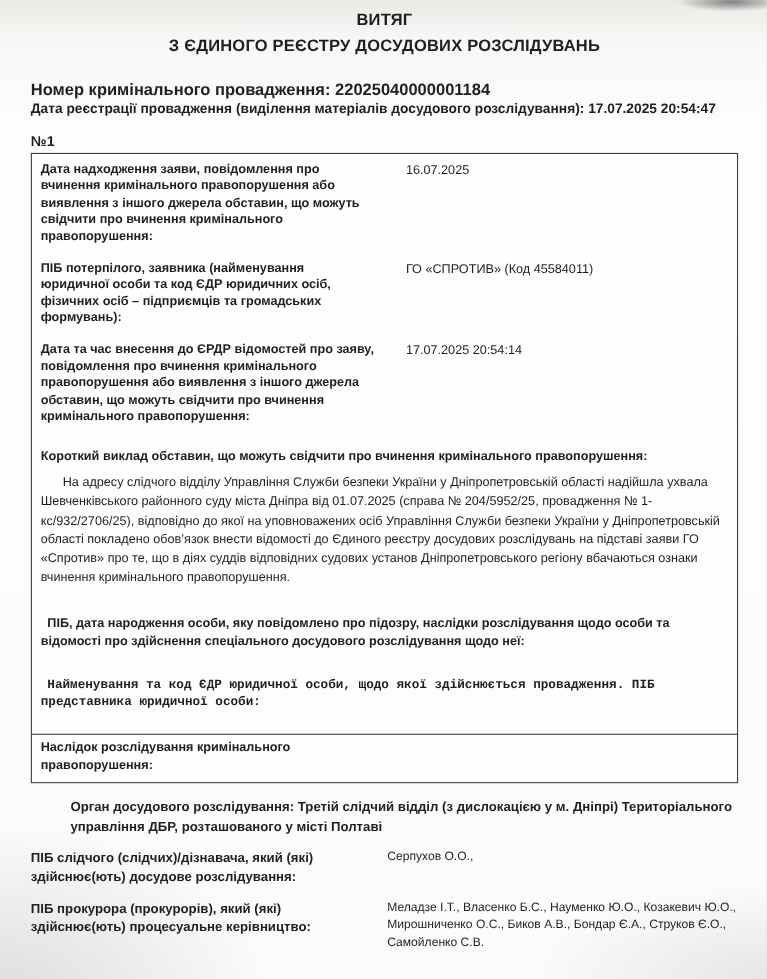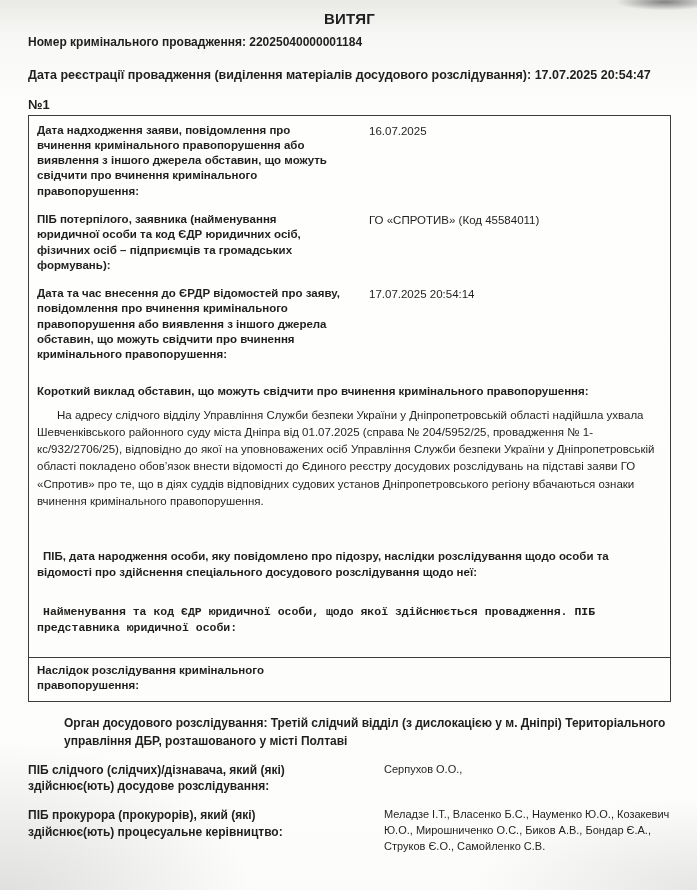--- a/index.html
+++ b/index.html
@@ -14,51 +14,52 @@
     width:697px; height:890px;
     padding:8px 26px 0 28px;
     overflow:hidden;
     background:
       radial-gradient(70px 12px at 665px 2px, rgba(45,45,45,.55), transparent 70%),
       radial-gradient(340px 220px at 0% 102%, rgba(140,140,136,.28), transparent 75%),
       radial-gradient(300px 120px at 100% 100%, rgba(150,150,146,.22), transparent 75%),
       linear-gradient(180deg, #e9e9e6 0px, #f7f7f5 34px, #fdfdfc 110px, #fcfcfb 100%);
   }
   .title { text-align:center; font-weight:700; font-size:15px; line-height:1.5; letter-spacing:.2px; }
-  .case-line { margin-top:4px; font-weight:700; font-size:12px; }
-  .reg-line  { margin-top:17px; font-weight:700; font-size:12.5px; line-height:1.45; max-width:636px; }
+  .case-line { margin-top:20px; font-weight:700; font-size:15px; }
+  .reg-line  { font-weight:700; font-size:12.5px; line-height:1.45; max-width:636px; }
   .record-no { margin-top:13px; font-weight:700; font-size:13px; }
 
   .box { margin-top:3px; border:1.5px solid #3c3c3c; background:rgba(255,255,255,.35); }
   .row { display:flex; padding:7px 6px 6px 8px;gap:14px; }
   .row-label { width:318px; padding-right:14px; font-weight:700; font-size:11.5px; line-height:1.33; }
   .row-value { flex:1; font-size:11.5px; line-height:1.33; padding-top:1px; }
 
   .section { padding:6px 8px; font-size:11.5px; line-height:1.4; }
   .section.bold { font-weight:700; }
   .summary-heading { margin-top:8px; }
   .summary-text { font-weight:400; font-size:11.5px; line-height:1.5; text-indent:20px; padding:2px 8px 8px 8px; }
-  .suspect-heading { margin-top:24px; text-indent:6px; }
+  .suspect-heading { margin-top:10px; text-indent:6px; }
   .entity-heading  { margin-top:12px; text-indent:6px;font-family:Liberation Mono, monospace; }
   .result-row { border-top:1.5px solid #3c3c3c; margin-top:14px; padding:5px 8px 7px 8px; font-weight:700; font-size:11.5px; line-height:1.35; }
   .result-row .inner { max-width:300px; }
 
   .organ-line { margin-top:12px; font-weight:700; font-size:12px; line-height:1.5;margin-left:36px; }
 
-  .pair-row { display:flex; margin-top:12px;gap:32px; }
+  .pair-row { display:flex; margin-top:12px; }
   .pair-label { width:324px; padding-right:14px; font-weight:700; font-size:12px; line-height:1.4; }
   .pair-value { flex:1; font-weight:400; font-size:11px; line-height:1.45; }
 </style>
 </head>
 <body>
 
 <div class="page">
 
   <div class="title">
     <div>ВИТЯГ</div>
+    <div>З ЄДИНОГО РЕЄСТРУ ДОСУДОВИХ РОЗСЛІДУВАНЬ</div>
   </div>
 
   <p class="case-line">
     <span>Номер кримінального провадження:</span>
     <span>22025040000001184</span>
   </p>
 
   <p class="reg-line">Дата реєстрації провадження (виділення матеріалів досудового розслідування): 17.07.2025 20:54:47</p>
 
   <p class="record-no">№1</p>

